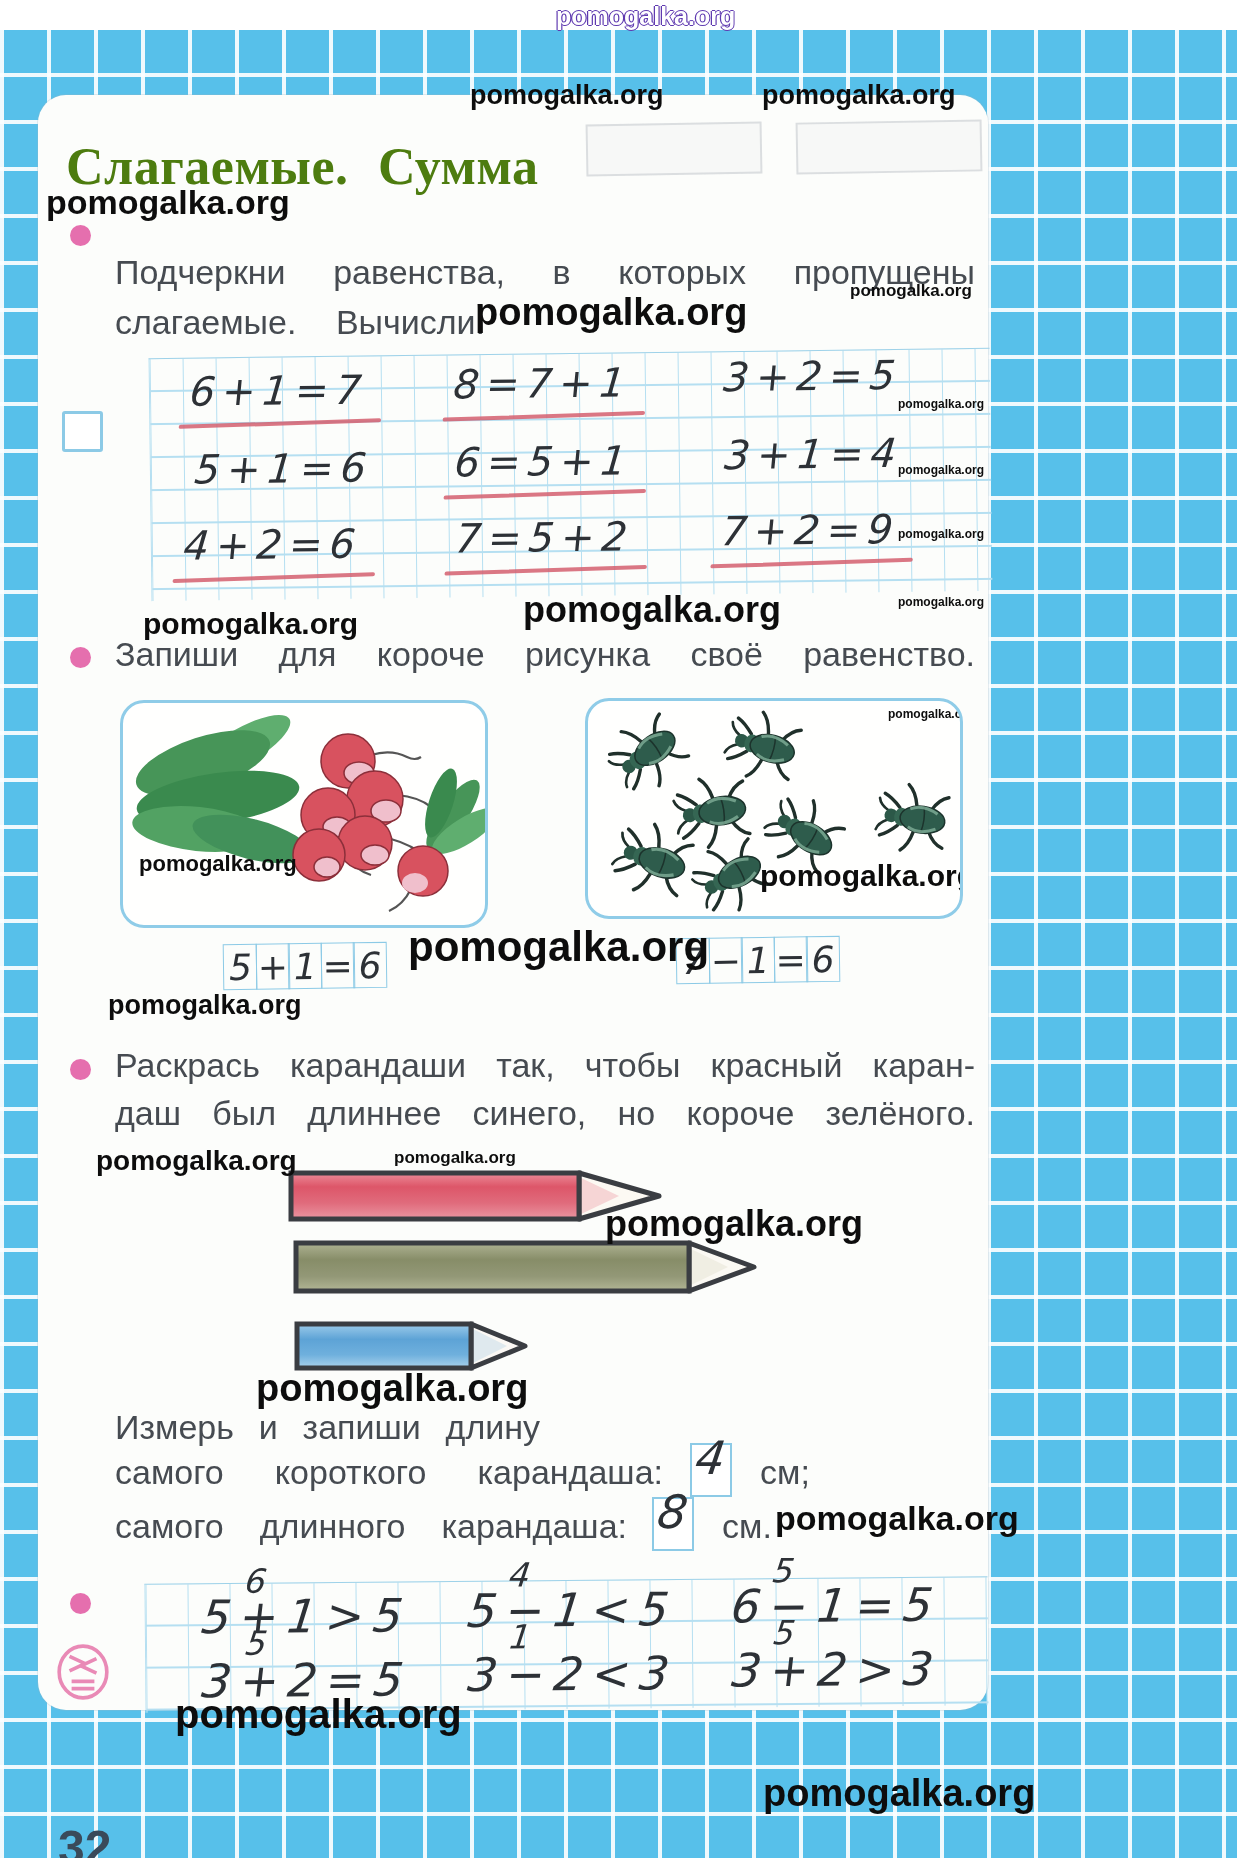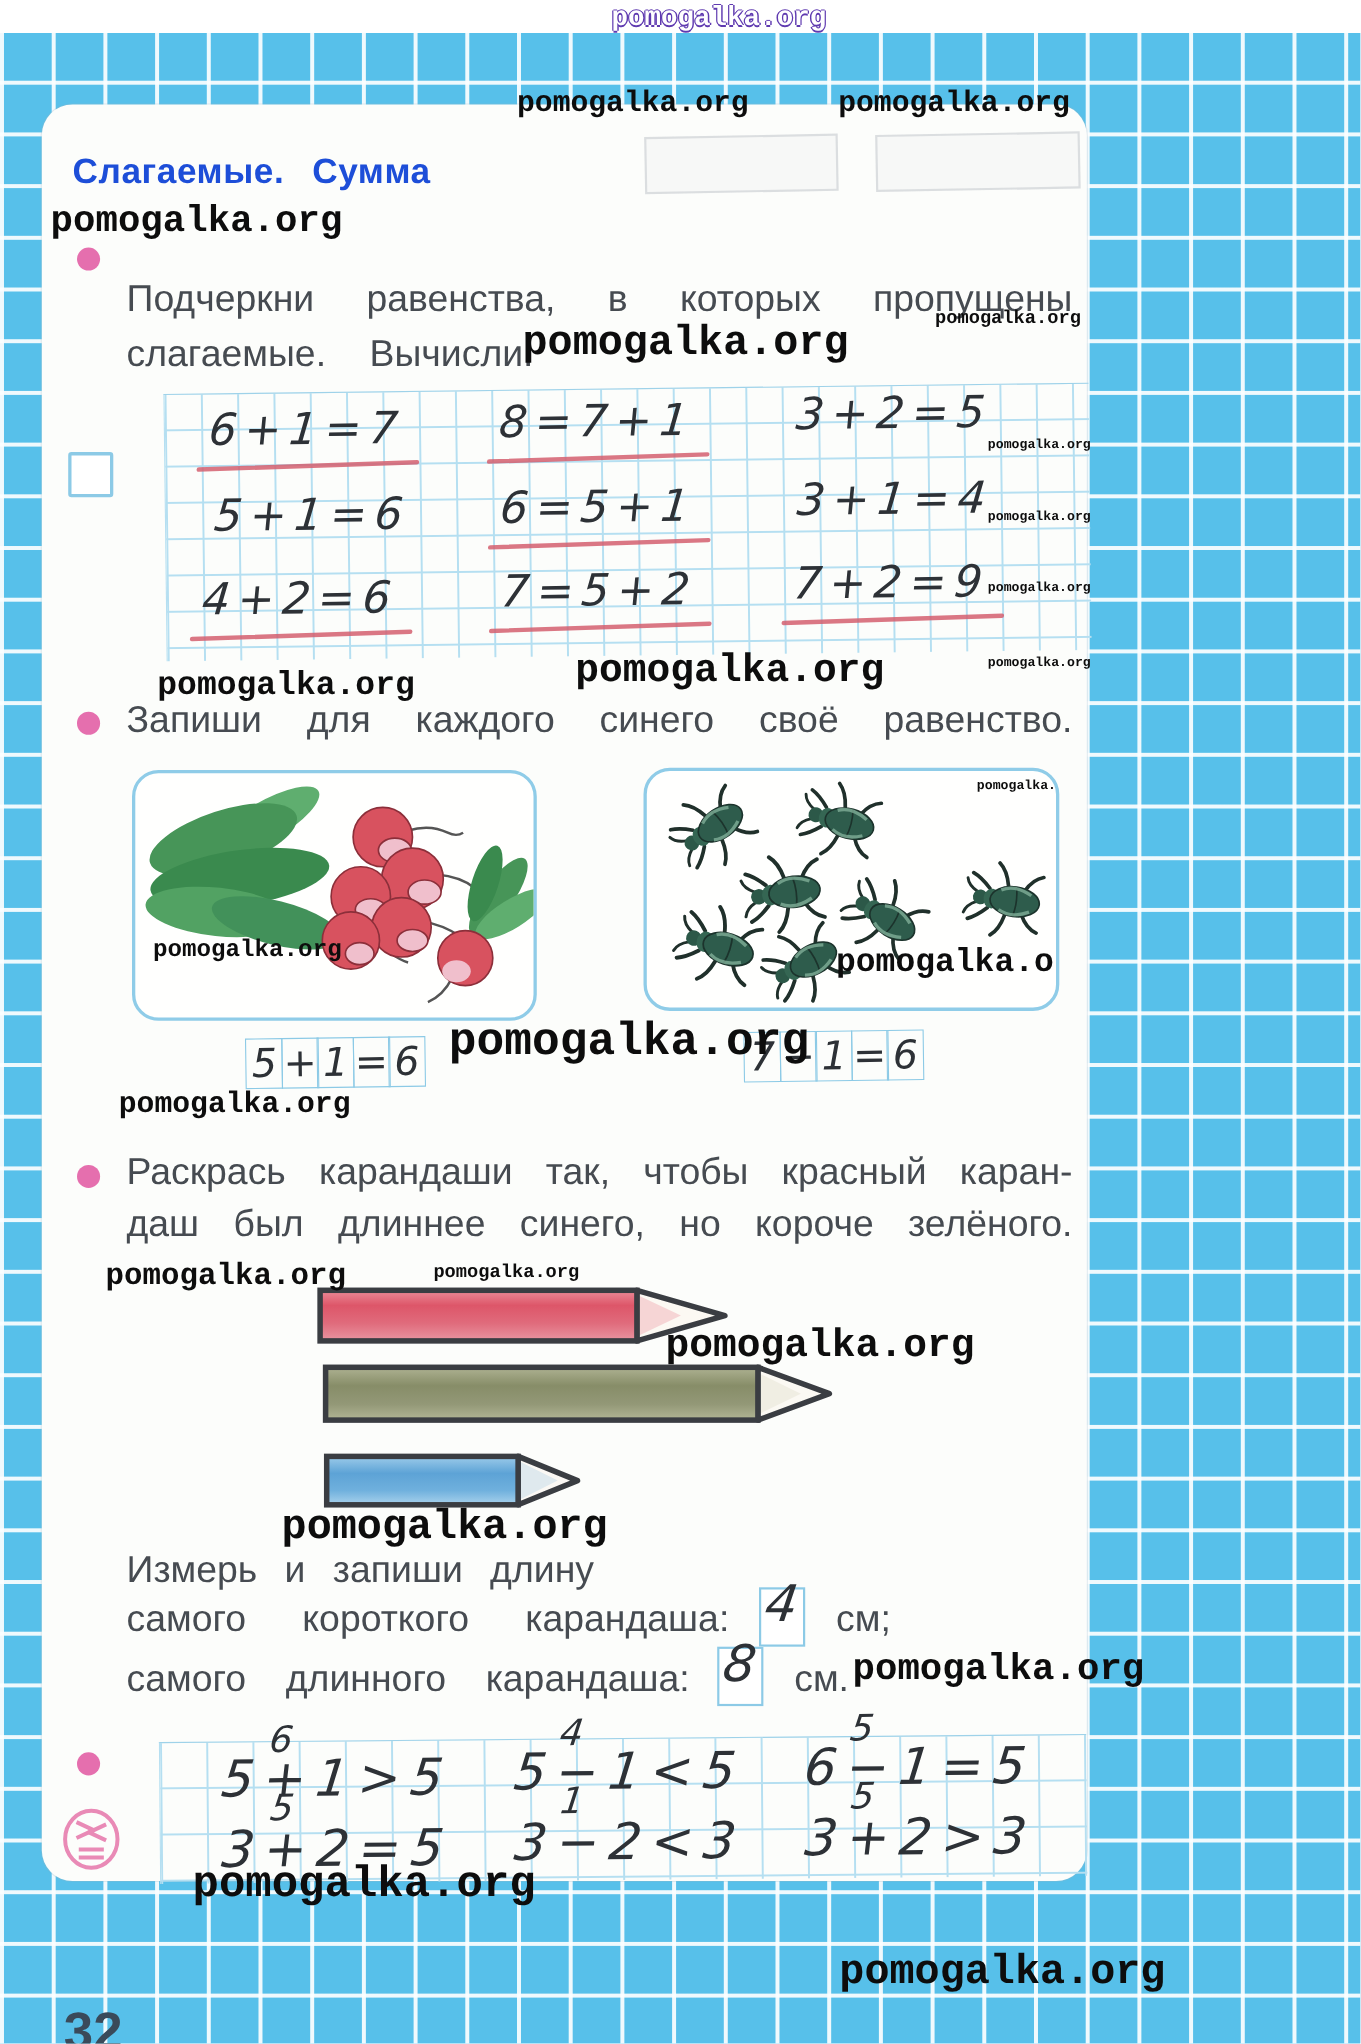--- a/index.html
+++ b/index.html
@@ -13,32 +13,32 @@
     background-image:
       linear-gradient(90deg, rgba(252,254,255,.92) 0 4px, transparent 4px 47px),
       linear-gradient(0deg, rgba(252,254,255,.92) 0 4px, transparent 4px 47px);
     background-size:47px 47px;}
   .topstrip{position:absolute;left:0;top:0;width:1237px;height:30px;background:#ffffff;}
 
   
   .page{position:absolute;left:38px;top:95px;width:950px;height:1615px;
         background:#fcfdfb;border-radius:28px;box-shadow:0 0 0 1px rgba(160,180,190,.25);}
 
-  .title{position:absolute;left:28px;top:42px;margin:0;font-size:32px;font-weight:bold;
-         color:#1d4ed8;letter-spacing:.5px;word-spacing:16px;}
+  .title{position:absolute;left:28px;top:42px;margin:0;font-size:52px;font-weight:bold;
+         color:#4d7c0f;letter-spacing:.5px;word-spacing:16px;font-family:Liberation Serif, serif;}
 
   .ptext{position:absolute;font-size:34px;color:#464b51;line-height:1.05;}
   .jtext{text-align:justify;text-align-last:justify;text-justify:inter-word;}
 
   .bullet{position:absolute;width:21px;height:21px;border-radius:50%;background:#e56fae;}
   .checkbox{position:absolute;width:35px;height:35px;border:3px solid #8ccae6;border-radius:3px;background:#fff;}
 
   
   .wm{position:absolute;color:#0d0d0d;font-weight:bold;z-index:40;white-space:nowrap;
-      font-family:Liberation Mono, monospace;}
+      font-family:Liberation Sans, sans-serif;}
   .wm.outline{color:#ffffff;font-weight:bold;
       text-shadow:-1.2px 0 #5f3ab0,1.2px 0 #5f3ab0,0 -1.2px #5f3ab0,0 1.2px #5f3ab0;}
   .s12{font-size:12px;font-weight:600;} .s17{font-size:17px;} .s22{font-size:22px;}
   .s25{font-size:25px;} .s27{font-size:27px;} .s28{font-size:28px;} .s30{font-size:30px;}
   .s34{font-size:34px;} .s36{font-size:36px;} .s38{font-size:38px;} .s40{font-size:40px;} .s42{font-size:42px;}
 
   
   .sheet{position:absolute;
     background-image:
       linear-gradient(90deg,#b5dff1 0 1.5px, transparent 1.5px),
@@ -131,21 +131,21 @@
     </div>
 
     <span class="wm s12" style="left:860px;top:302px">pomogalka.org</span>
     <span class="wm s12" style="left:860px;top:368px">pomogalka.org</span>
     <span class="wm s12" style="left:860px;top:432px">pomogalka.org</span>
     <span class="wm s12" style="left:860px;top:500px">pomogalka.org</span>
 
     <span class="wm s30" style="left:105px;top:512px">pomogalka.org</span>
     <span class="wm s36" style="left:485px;top:494px">pomogalka.org</span>
     <span class="bullet" style="left:32px;top:552px"></span>
-    <div class="ptext jtext" style="left:77px;top:542px;width:860px">Запиши для каждого синего своё равенство.</div>
+    <div class="ptext jtext" style="left:77px;top:542px;width:860px">Запиши для короче рисунка своё равенство.</div>
 
     <div class="picbox" style="left:82px;top:605px;width:362px;height:222px">
       <svg viewBox="0 0 362 222" width="362" height="222">
         <ellipse cx="118" cy="44" rx="56" ry="18" fill="#5fae6f" transform="rotate(-30 118 44)"></ellipse>
         <ellipse cx="80" cy="60" rx="70" ry="26" fill="#479558" transform="rotate(-18 80 60)"></ellipse>
         <ellipse cx="95" cy="95" rx="82" ry="25" fill="#3a8a4e" transform="rotate(-8 95 95)"></ellipse>
         <ellipse cx="75" cy="126" rx="66" ry="22" fill="#52a263" transform="rotate(6 75 126)"></ellipse>
         <ellipse cx="128" cy="136" rx="60" ry="20" fill="#42915a" transform="rotate(14 128 136)"></ellipse>
         <g stroke="#555555" stroke-width="2.2" fill="none">
           <path d="M248 52 q20 -6 36 2 q8 4 14 0"></path>

